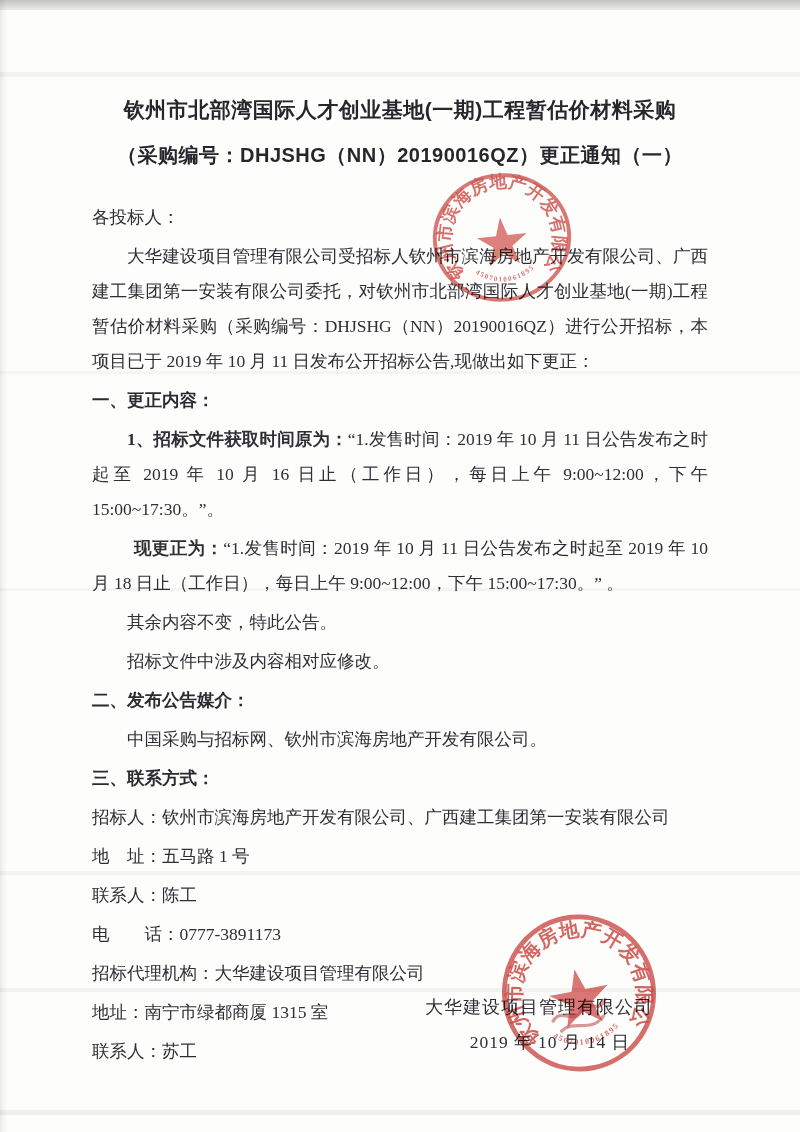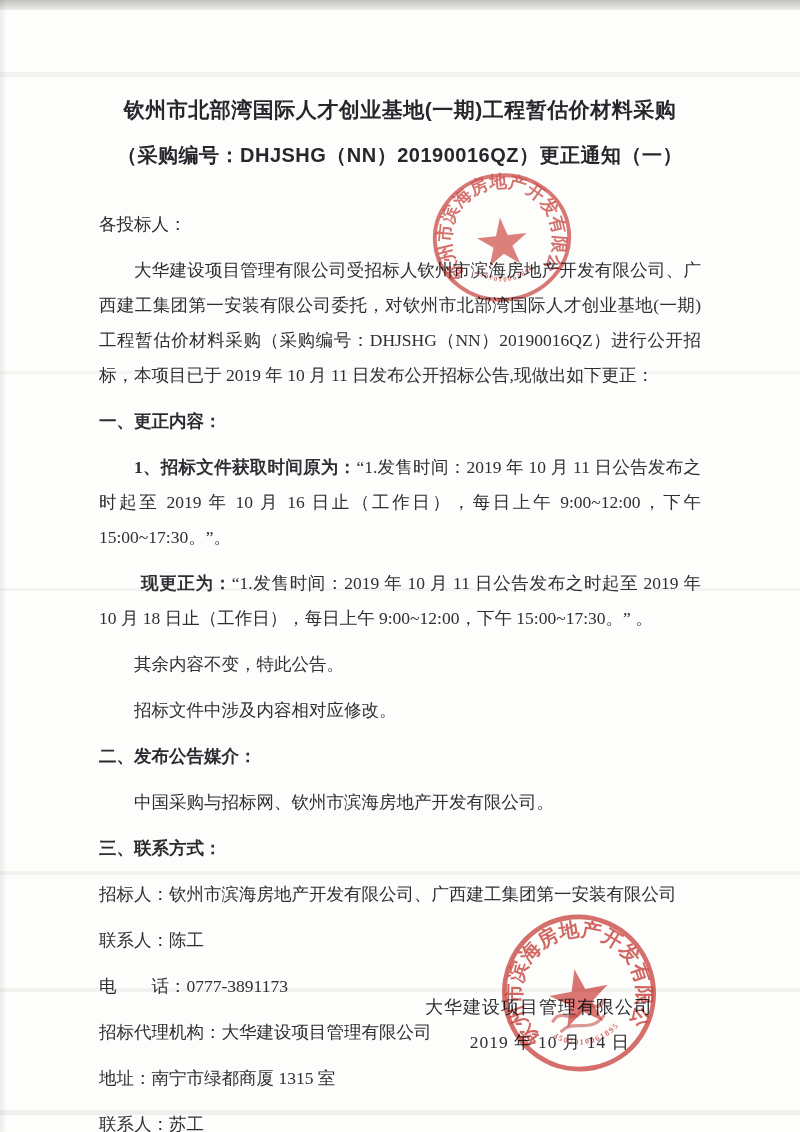--- a/index.html
+++ b/index.html
@@ -21,21 +21,21 @@
   .edge-left   { position:absolute; left:0; top:0; bottom:0; width:7px;
                  background:linear-gradient(to right, rgba(0,0,0,0.07), rgba(0,0,0,0)); pointer-events:none; }
 
   .title-wrap { position:absolute; left:0; right:0; top:96px; text-align:center;
                 font-family:"Liberation Sans", sans-serif; }
   .title-main { font-size:21px; font-weight:bold; letter-spacing:0.5px; color:#26262c; }
   .title-sub  { margin-top:18px; font-size:20px; font-weight:bold; letter-spacing:0.5px; color:#26262c; }
 
   .body-col { position:absolute; left:88px; width:624px; top:196px;
               font-size:17.5px; line-height:35px; text-align:justify; }
-  .body-col p { margin:11px; }
+  .body-col p { margin:4px; }
   .indent-2  { text-indent:2em; }
   .indent-25 { text-indent:2.4em; }
   .heading   { font-weight:bold; margin-left:1.6em; color:#2a2a30; }
   .bold      { font-weight:bold; }
   .intro     { margin-top:7px; }
 
   .contact-line { white-space:nowrap; }
 
   .footer-agency { position:absolute; right:147px; top:995px; font-size:18px; letter-spacing:1px; }
   .footer-date   { position:absolute; right:170px; top:1030px; font-size:17.5px; letter-spacing:1px; }
@@ -71,20 +71,21 @@
     <p class="heading">一、更正内容：</p>
     <p class="indent-2"><span class="bold">1、招标文件获取时间原为：</span><span>“1.发售时间：2019 年 10 月 11 日公告发布之时起至 2019 年 10 月 16 日止（工作日），每日上午 9:00~12:00，下午 15:00~17:30。”。</span></p>
     <p class="indent-25"><span class="bold">现更正为：</span><span>“1.发售时间：2019 年 10 月 11 日公告发布之时起至 2019 年 10 月 18 日止（工作日），每日上午 9:00~12:00，下午 15:00~17:30。” 。</span></p>
     <p class="indent-2">其余内容不变，特此公告。</p>
     <p class="indent-2">招标文件中涉及内容相对应修改。</p>
     <p class="heading">二、发布公告媒介：</p>
     <p class="indent-2">中国采购与招标网、钦州市滨海房地产开发有限公司。</p>
     <p class="heading">三、联系方式：</p>
 
     <p class="contact-line"><span>招标人：</span><span>钦州市滨海房地产开发有限公司、广西建工集团第一安装有限公司</span></p>
+    <p class="contact-line"><span>地　址：</span><span>五马路 1 号</span></p>
     <p class="contact-line"><span>联系人：</span><span>陈工</span></p>
     <p class="contact-line"><span>电　　话：</span><span>0777-3891173</span></p>
     <p class="contact-line"><span>招标代理机构：</span><span>大华建设项目管理有限公司</span></p>
     <p class="contact-line"><span>地址：</span><span>南宁市绿都商厦 1315 室</span></p>
     <p class="contact-line"><span>联系人：</span><span>苏工</span></p>
   </div>
 
   <div class="footer-agency">大华建设项目管理有限公司</div>
   <div class="footer-date">2019 年 10 月 14 日</div>
 

